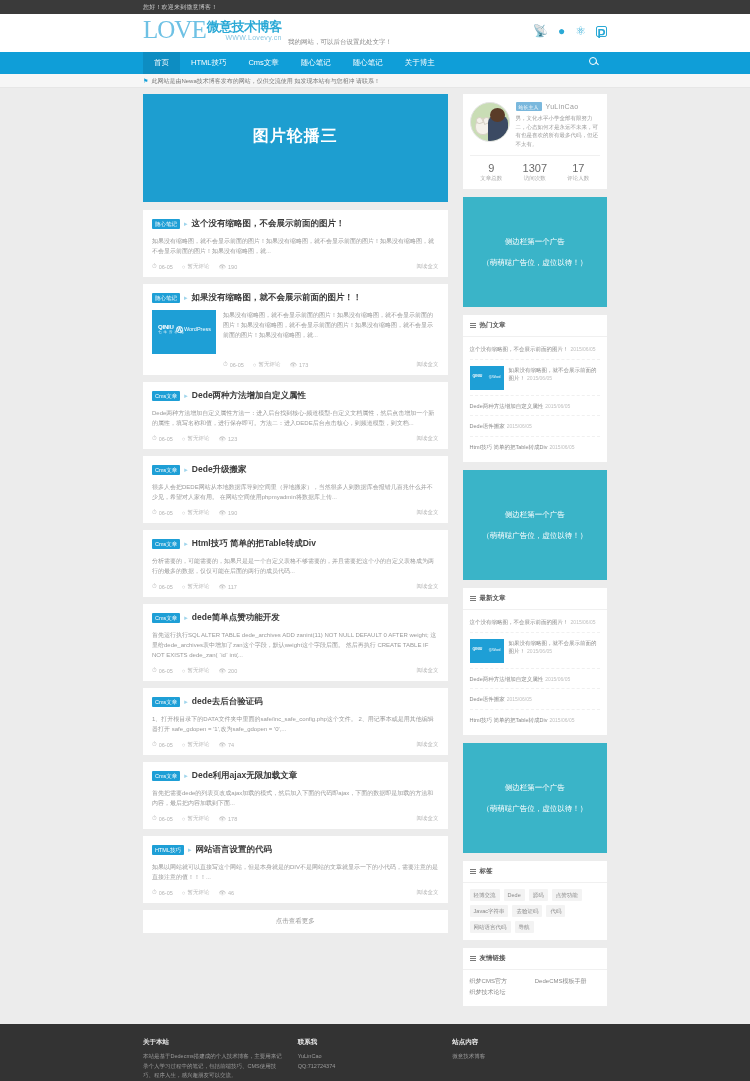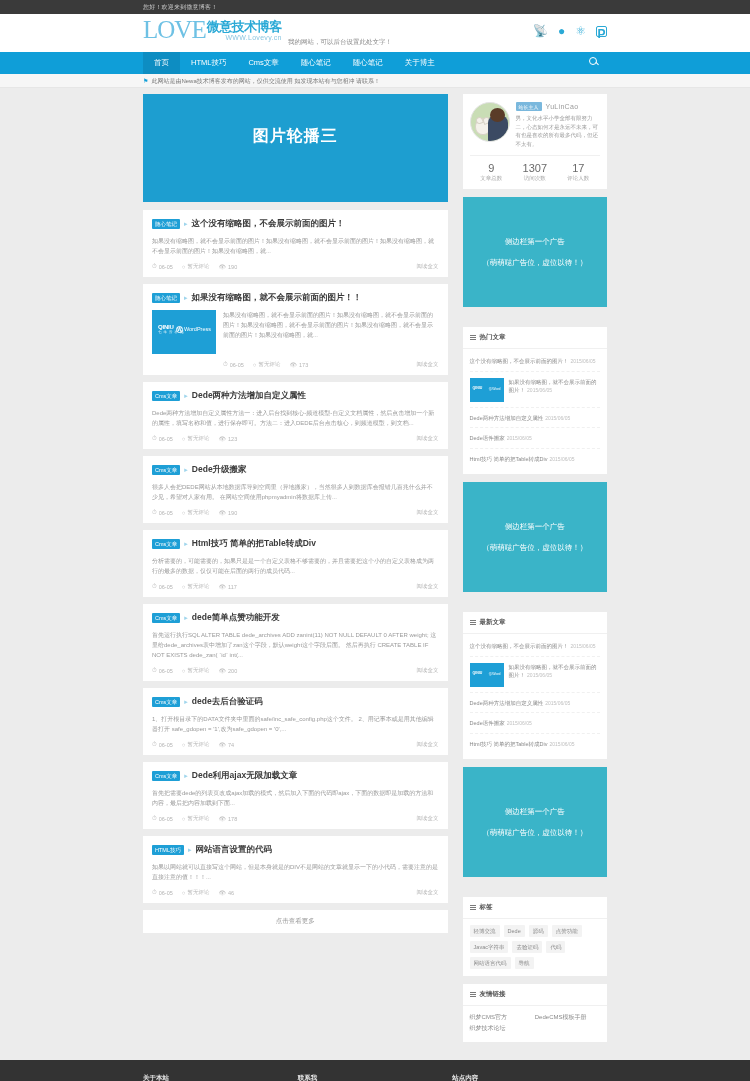--- a/index.html
+++ b/index.html
@@ -361,21 +361,21 @@
     color: #a8a8a8;
     display: block;
     margin-top: 1px;
   }
 
   .ad {
     background: #3ab4c8;
     height: 110px;
     color: #fff;
     text-align: center;
-    margin-bottom: 20px;
+    margin-bottom: 8px;
     display: flex;
     flex-direction: column;
     justify-content: center;
     gap: 11px;
   }
   .ad .l1 { font-size: 7.5px; }
   .ad .l2 { font-size: 7.5px; }
 
   .w-head {
     display: flex;

